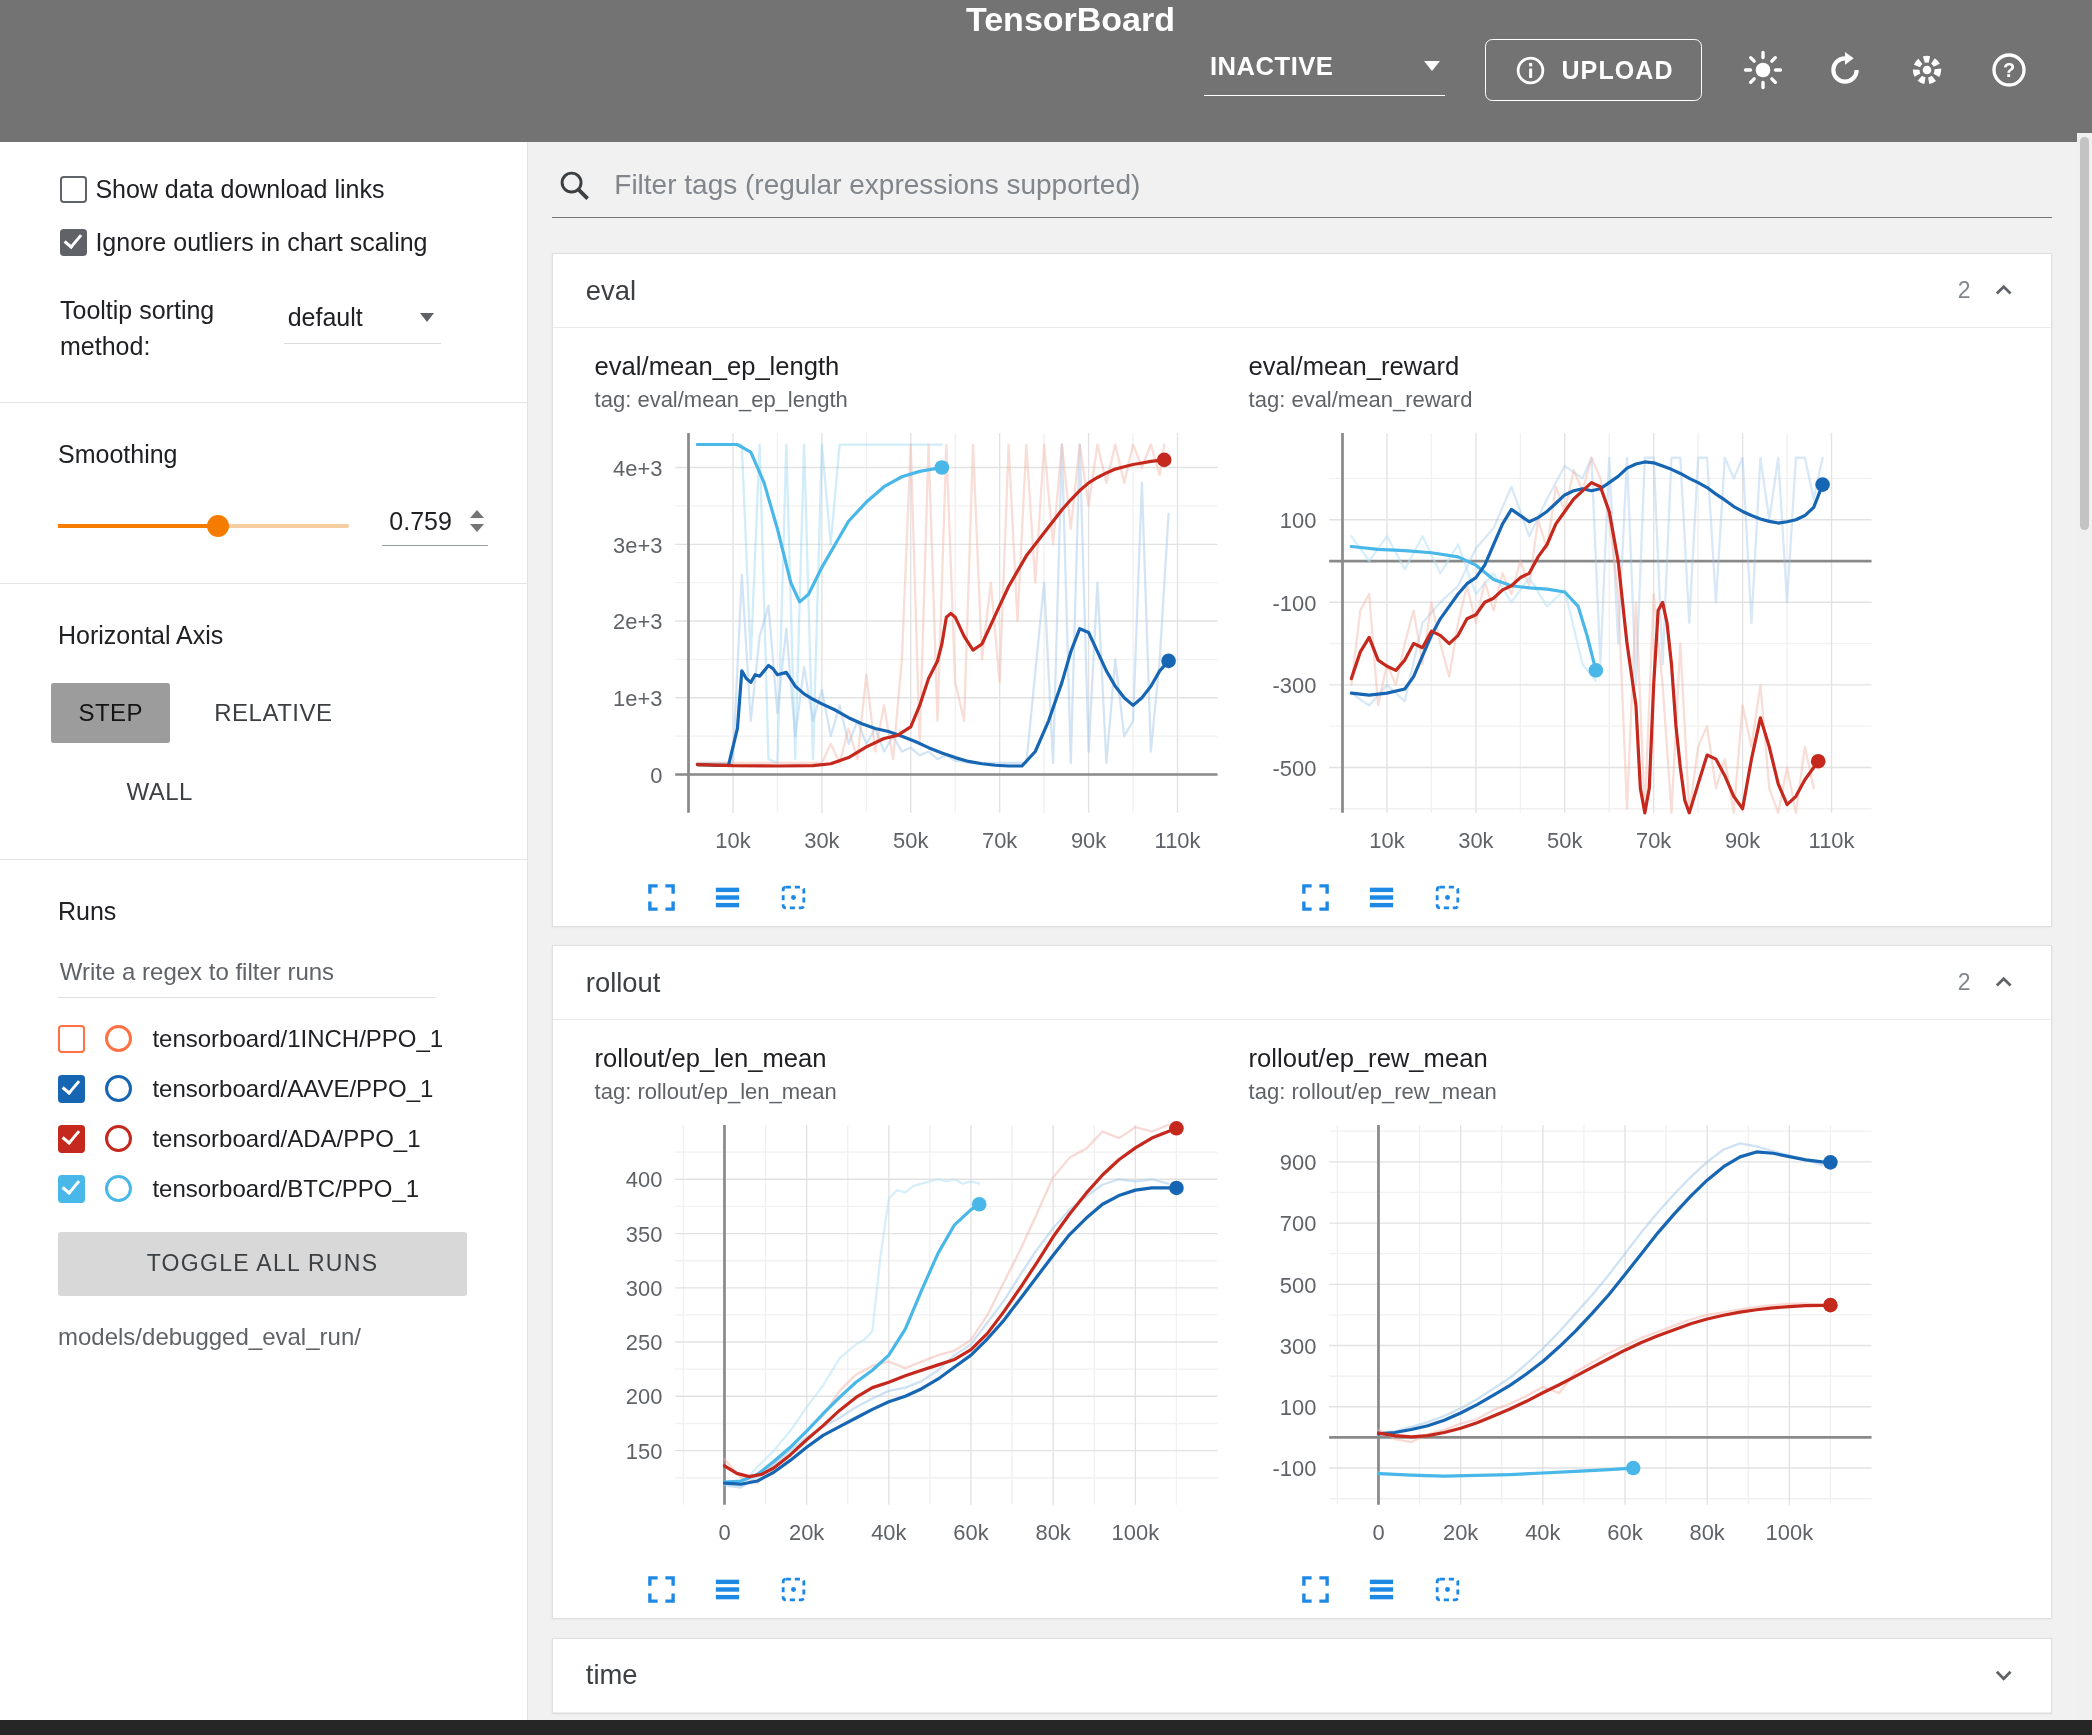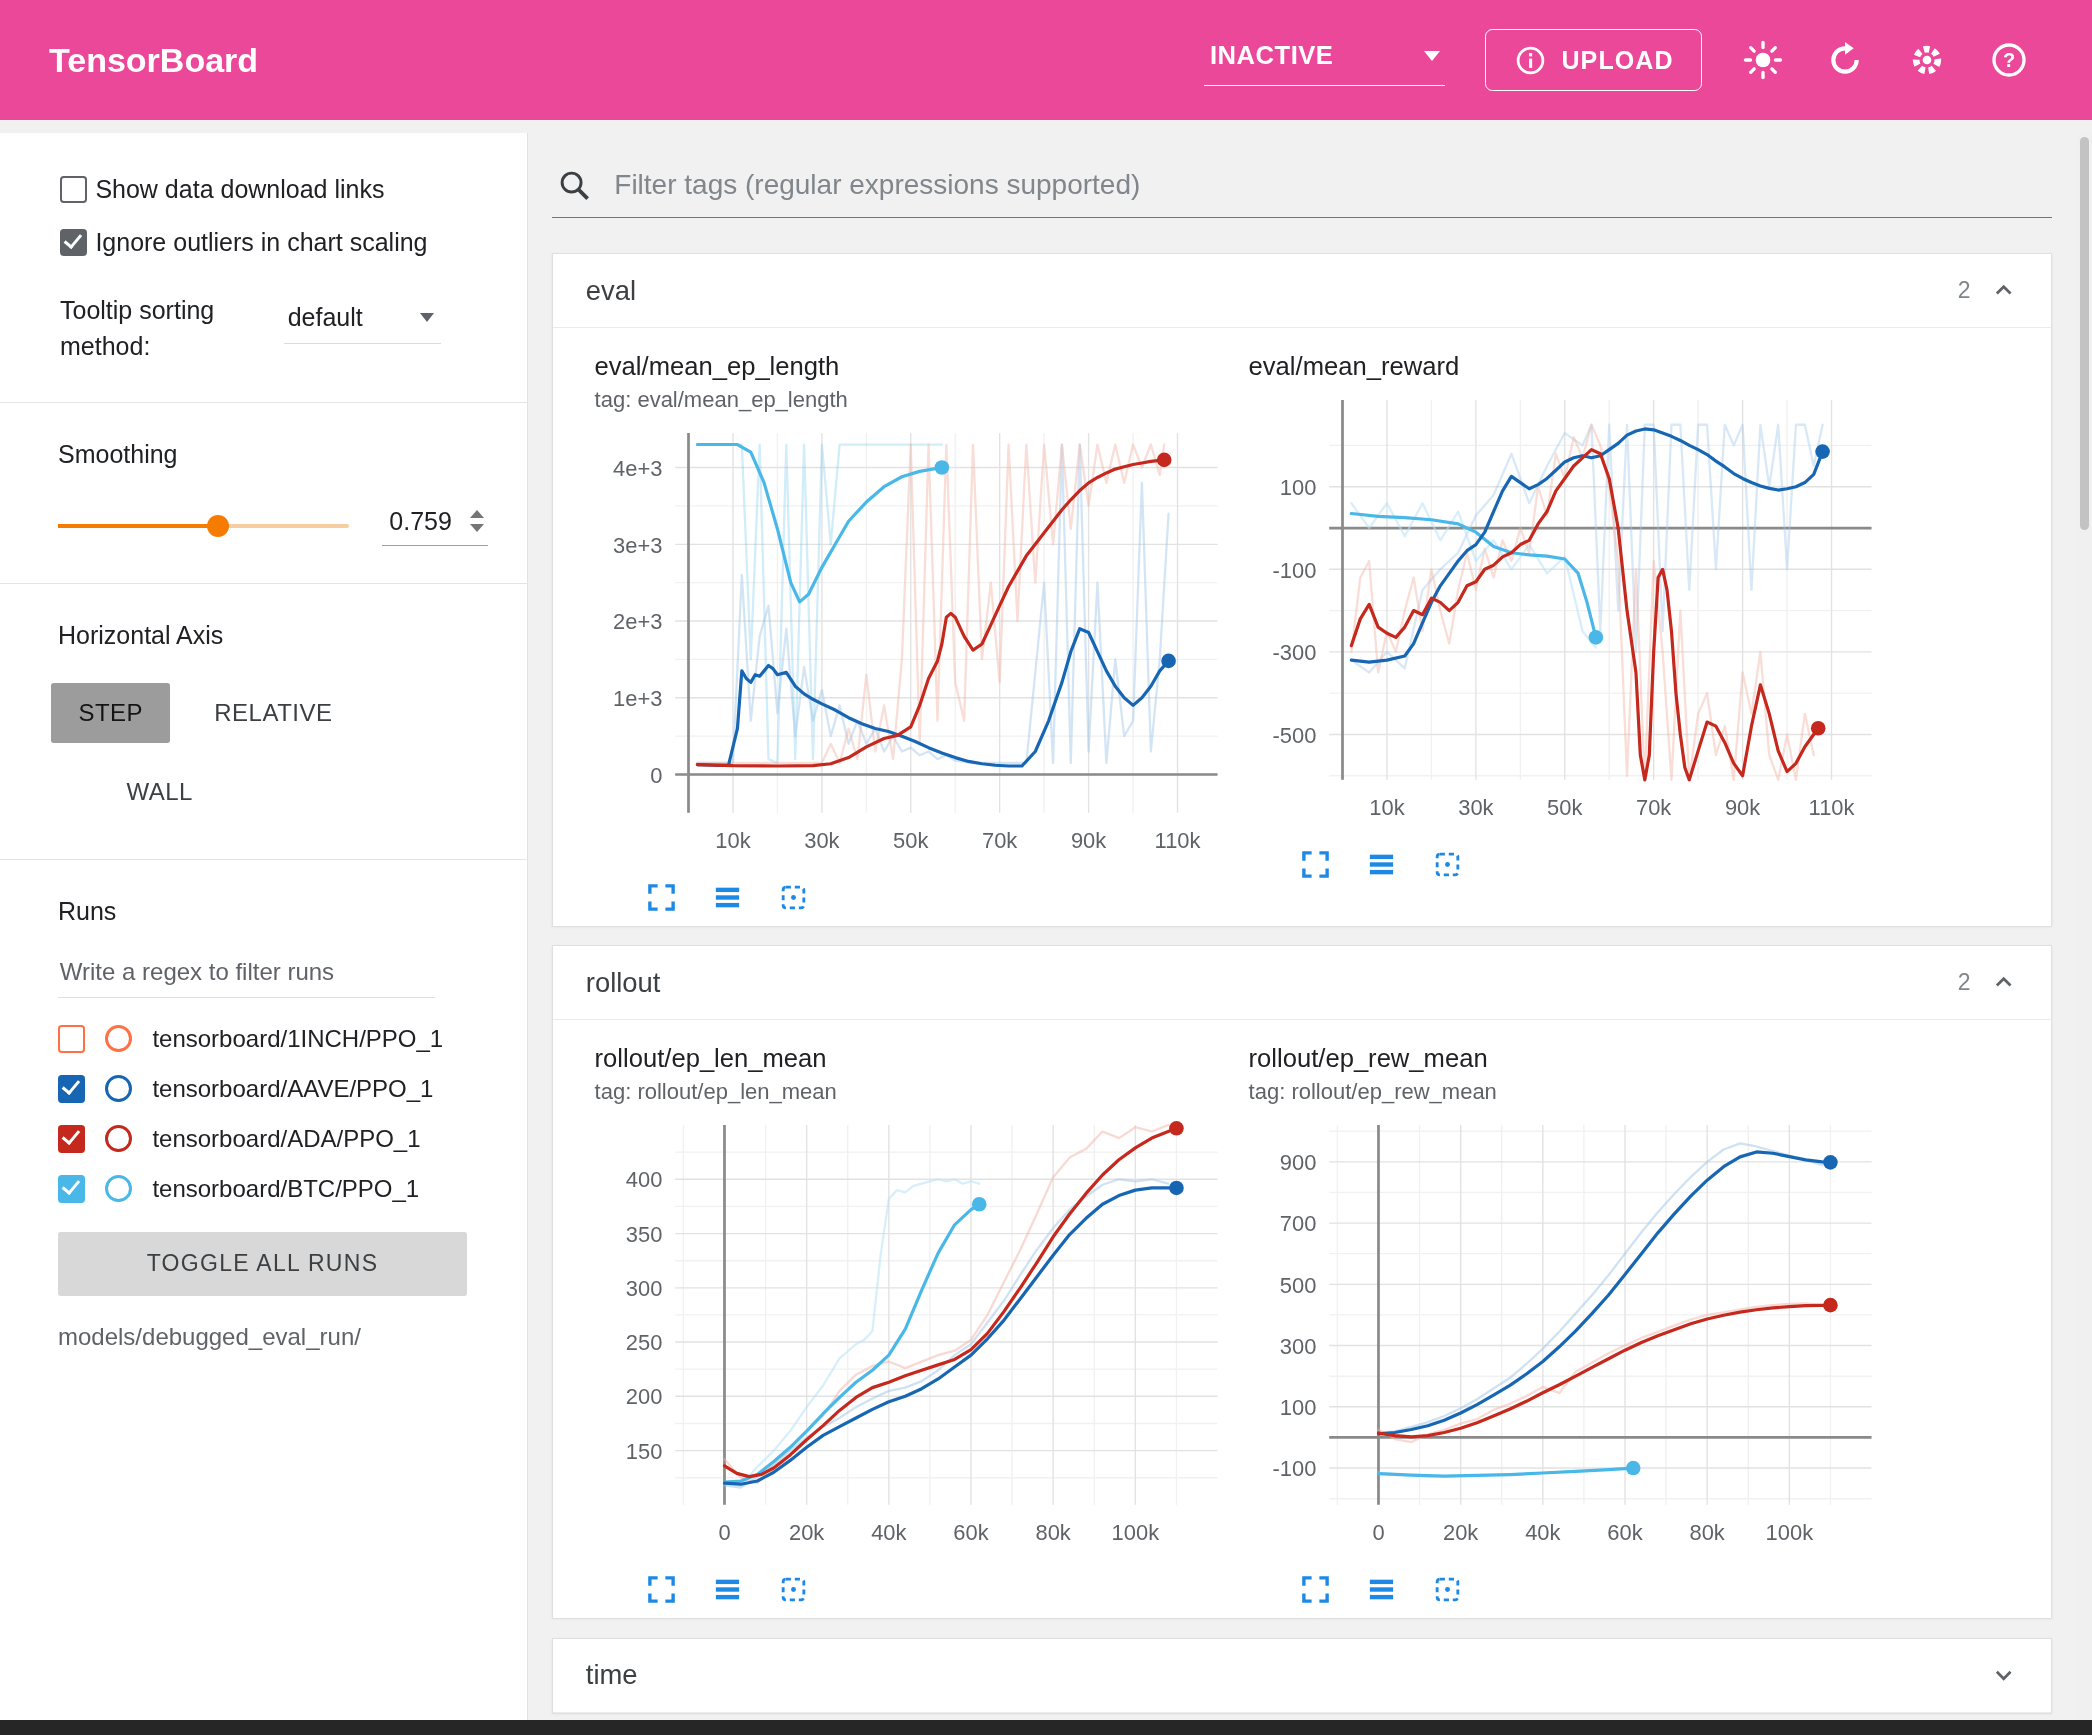--- a/index.html
+++ b/index.html
@@ -1,20 +1,20 @@
 <!DOCTYPE html>
 <html style="font-size:14.6px"><head>
 <meta charset="utf-8">
 <style>
   html,body{margin:0;padding:0;background:#e9e9e9;}
   .app{position:relative;width:2092px;height:1735px;overflow:hidden;background:#f1f1f1;
        font-family:"Liberation Sans", sans-serif;-webkit-font-smoothing:antialiased;}
 
   
-  .topbar{height:120px;background:#ec4899;display:flex;align-items:center;position:relative;z-index:5;}
+  .topbar{height:142px;background:#737373;display:flex;align-items:center;position:relative;z-index:5;flex-direction:column;}
   .logo{font-size:34px;font-weight:700;color:#fff;margin-left:49px;white-space:nowrap;}
   .tabs{display:flex;height:100%;margin-left:137px;}
   .tab{display:flex;align-items:center;padding:0 42px;font-size:25px;letter-spacing:1.4px;
        color:rgba(255,255,255,.78);position:relative;cursor:pointer;white-space:nowrap;}
   .tab.active{color:#fff;}
   .tab.active::after{content:'';position:absolute;left:25.6px;right:25.6px;bottom:0;height:4.6px;background:#fff;}
   .header-right{margin-left:auto;display:flex;align-items:center;gap:40px;padding-right:62px;}
   .status-dd{display:flex;align-items:center;justify-content:space-between;width:230px;
              border-bottom:1.8px solid #fff;padding:7.3px 5.5px 14.6px 5.5px;color:#fff;font-size:25.6px;
              font-weight:700;letter-spacing:0.5px;cursor:pointer;}
@@ -325,20 +325,21 @@
               <span class="tool">
                 <svg width="31" height="31" viewBox="0 0 24 24" fill="none" stroke="#1e88e5" stroke-width="2.2">
                   <rect x="4" y="4" width="16" height="16" rx="2" stroke-dasharray="4 3"></rect>
                   <circle cx="12" cy="12" r="1.9" fill="#1e88e5" stroke="none"></circle>
                 </svg>
               </span>
             </div>
           </div>
           <div class="chart-block">
             <div class="chart-title">eval/mean_reward</div>
+            <div class="chart-tag">tag: eval/mean_reward</div>
             <svg class="chart-svg" width="630" height="457" viewBox="0 0 690 500">
               <defs>
                 <clipPath id="cp1">
                   <rect x="90" y="11" width="594" height="422"></rect>
                 </clipPath>
               </defs>
               <line x1="104.6" y1="14" x2="104.6" y2="430" stroke="#f1f1f1" stroke-width="1.5"></line>
               <line x1="202.0" y1="14" x2="202.0" y2="430" stroke="#f1f1f1" stroke-width="1.5"></line>
               <line x1="299.4" y1="14" x2="299.4" y2="430" stroke="#f1f1f1" stroke-width="1.5"></line>
               <line x1="396.7" y1="14" x2="396.7" y2="430" stroke="#f1f1f1" stroke-width="1.5"></line>

